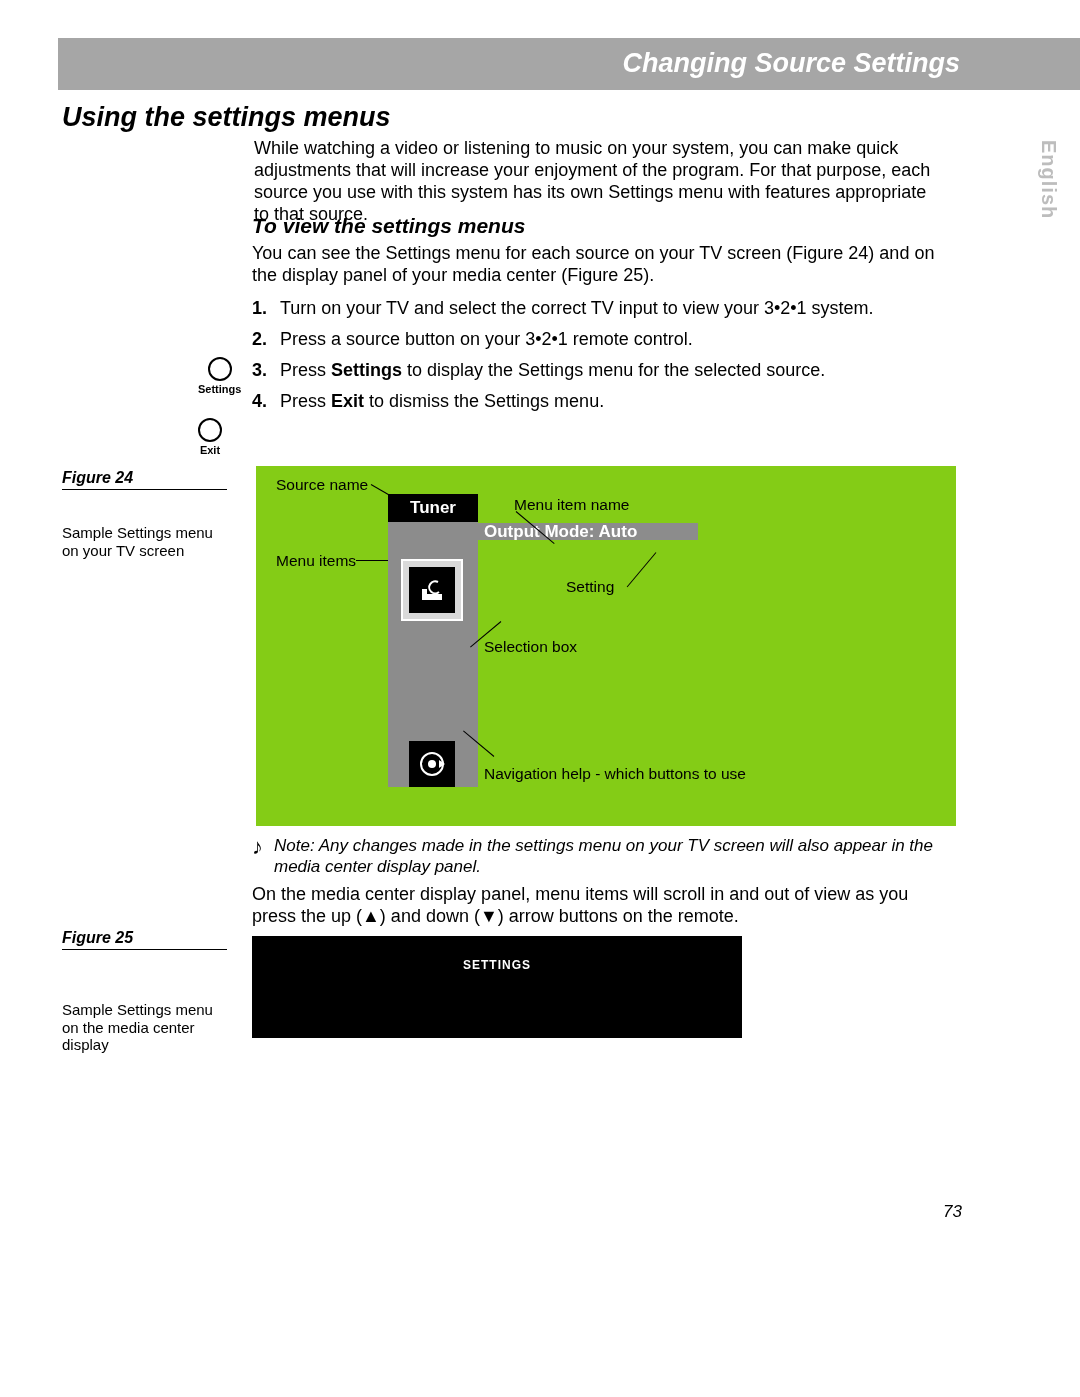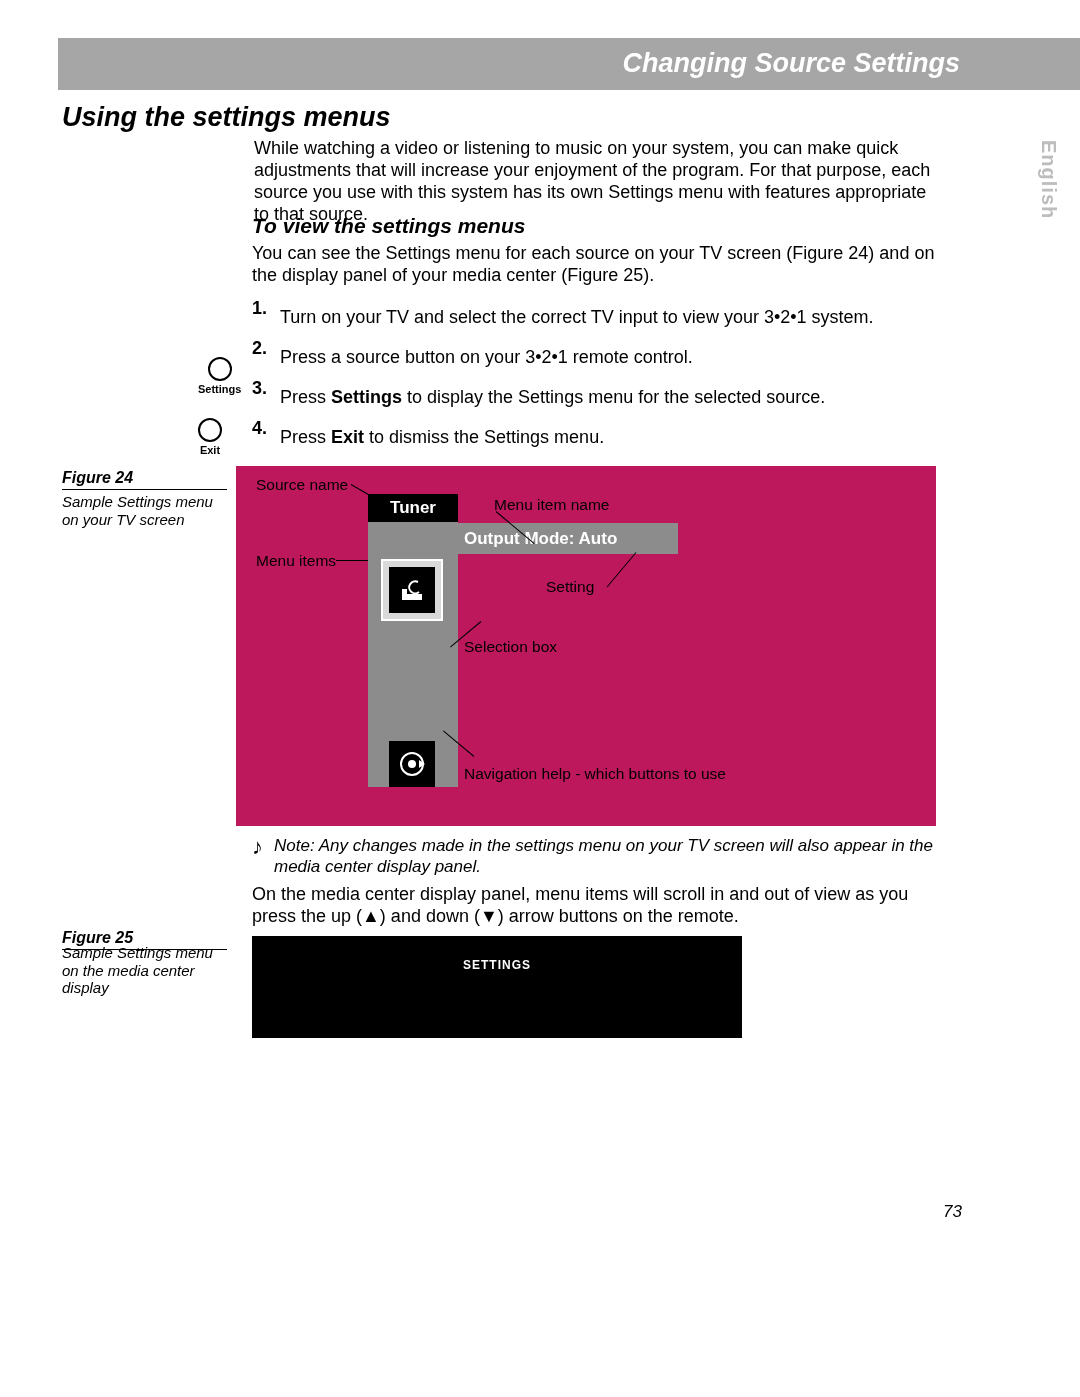--- a/index.html
+++ b/index.html
@@ -80,21 +80,21 @@
   }
   .step-list {
     position: absolute;
     top: 298px;
     left: 252px;
     width: 700px;
     font-size: 18px;
   }
   .step-row { display: flex; margin-bottom: 9px; }
   .step-num { font-weight: bold; width: 28px; flex-shrink: 0; }
-  .step-text { flex: 1; line-height: 1.22; margin-top: 9px; }
+  .step-text { flex: 1; line-height: 1.22; }
   .step-text .bold { font-weight: bold; }
   .step-indent { margin-left: 28px; margin-top: 6px; line-height: 1.22; }
 
   .remote-btn {
     position: absolute;
     text-align: center;
   }
   .remote-btn .circle {
     width: 24px; height: 24px; border: 2.5px solid #000; border-radius: 50%;
     margin: 0 auto 2px;
@@ -105,45 +105,45 @@
 
   .fig-label {
     position: absolute;
     font-size: 16px;
     font-weight: bold;
     font-style: italic;
   }
   .fig-caption {
     position: absolute;
     font-size: 15px;
-    font-style: italic;
     line-height: 1.18;
     width: 170px;
+    margin-top: 31px;
   }
   .fig-divider {
     position: absolute;
     height: 1px;
     background: #000;
     width: 165px;
   }
   .fig24-divider { top: 489px; left: 62px; }
   .fig24-label { top: 469px; left: 62px; }
   .fig24-caption { top: 493px; left: 62px; }
   .fig25-divider { top: 949px; left: 62px; }
   .fig25-label { top: 929px; left: 62px; }
-  .fig25-caption { top: 944px; left: 62px; }
+  .fig25-caption { top: 970px; left: 62px; }
 
   
   .fig24-box {
     position: absolute;
     top: 466px;
-    left: 236px;
+    left: 256px;
     width: 700px;
     height: 360px;
-    background: #be185d;
+    background: #84cc16;
   }
   .fig24-box .lab { position: absolute; font-size: 15.5px; }
   .menu-column {
     position: absolute;
     top: 28px; left: 132px;
     width: 90px; height: 293px;
     background: #8c8c8c;
   }
   .tuner-tab {
     position: absolute;
@@ -151,21 +151,21 @@
     width: 90px; height: 28px;
     background: #000;
     color: #fff;
     font-weight: bold;
     font-size: 17px;
     display: flex; align-items: center; justify-content: center;
   }
   .output-bar {
     position: absolute;
     top: 57px; left: 132px;
-    width: 310px; height: 31px;
+    width: 310px; height: 17px;
     background: #8c8c8c;
     color: #fff;
     font-weight: bold;
     font-size: 17px;
     display: flex; align-items: center;
     padding-left: 96px;
   }
   .sel-outer {
     position: absolute;
     top: 93px; left: 145px;

